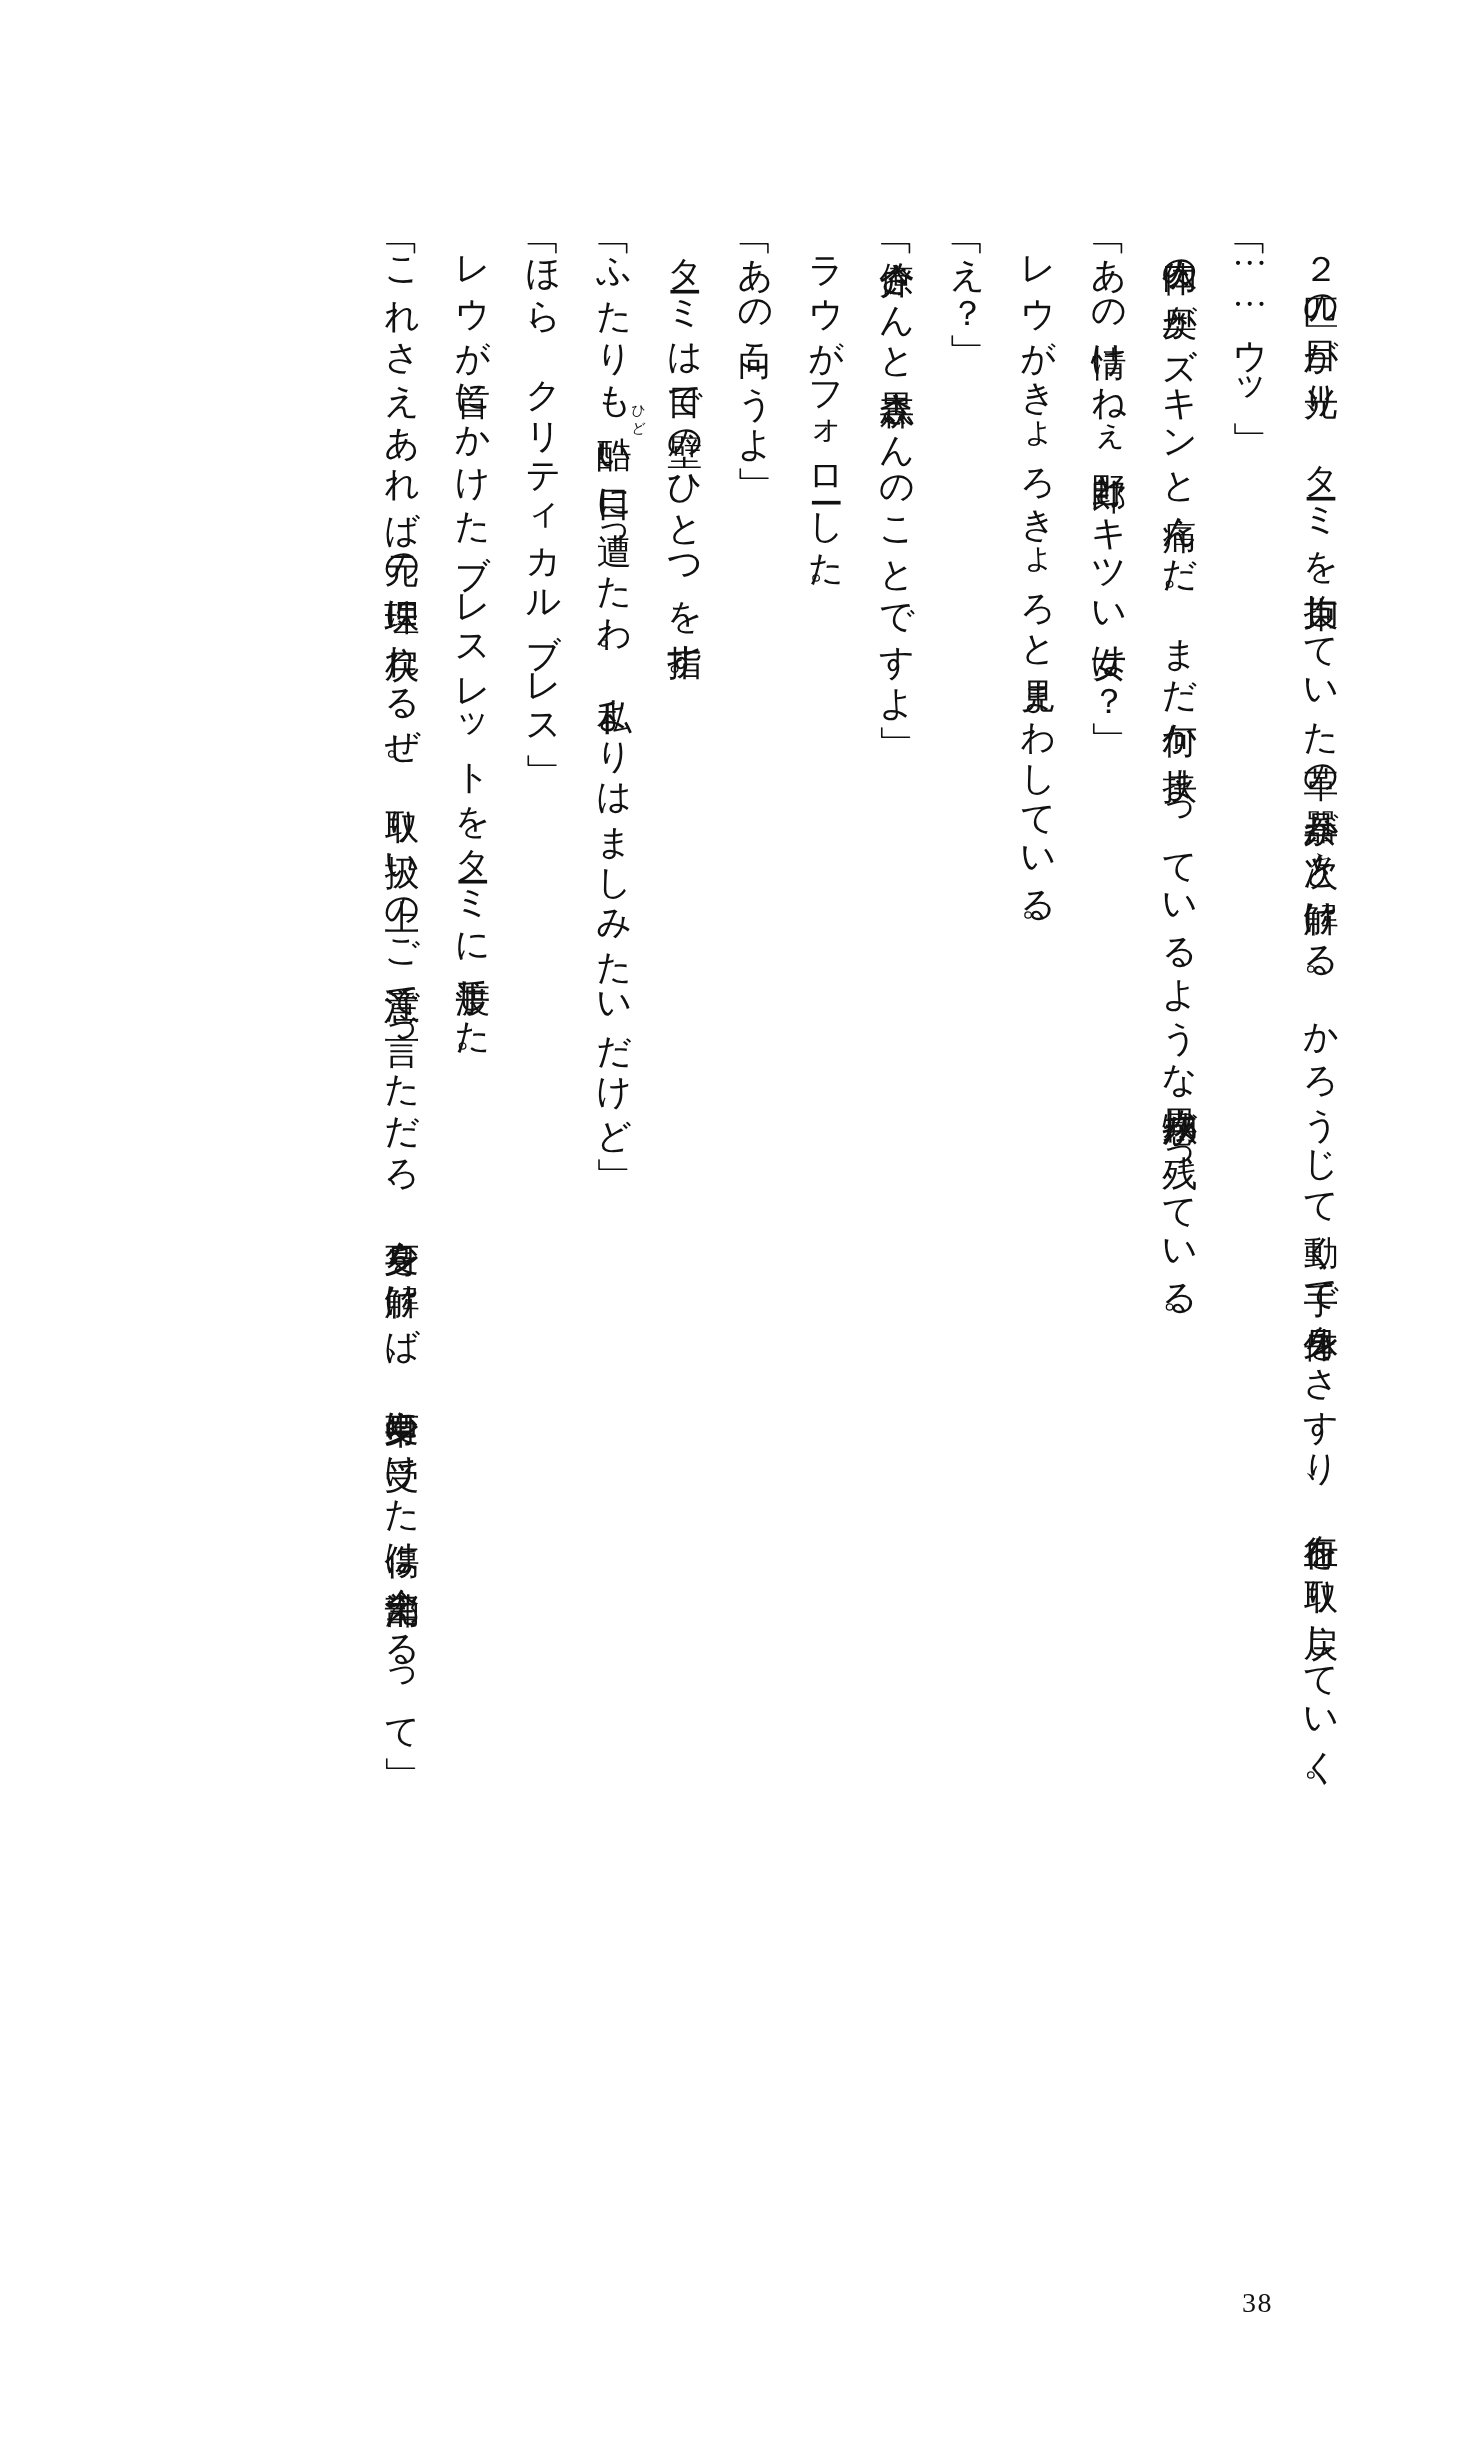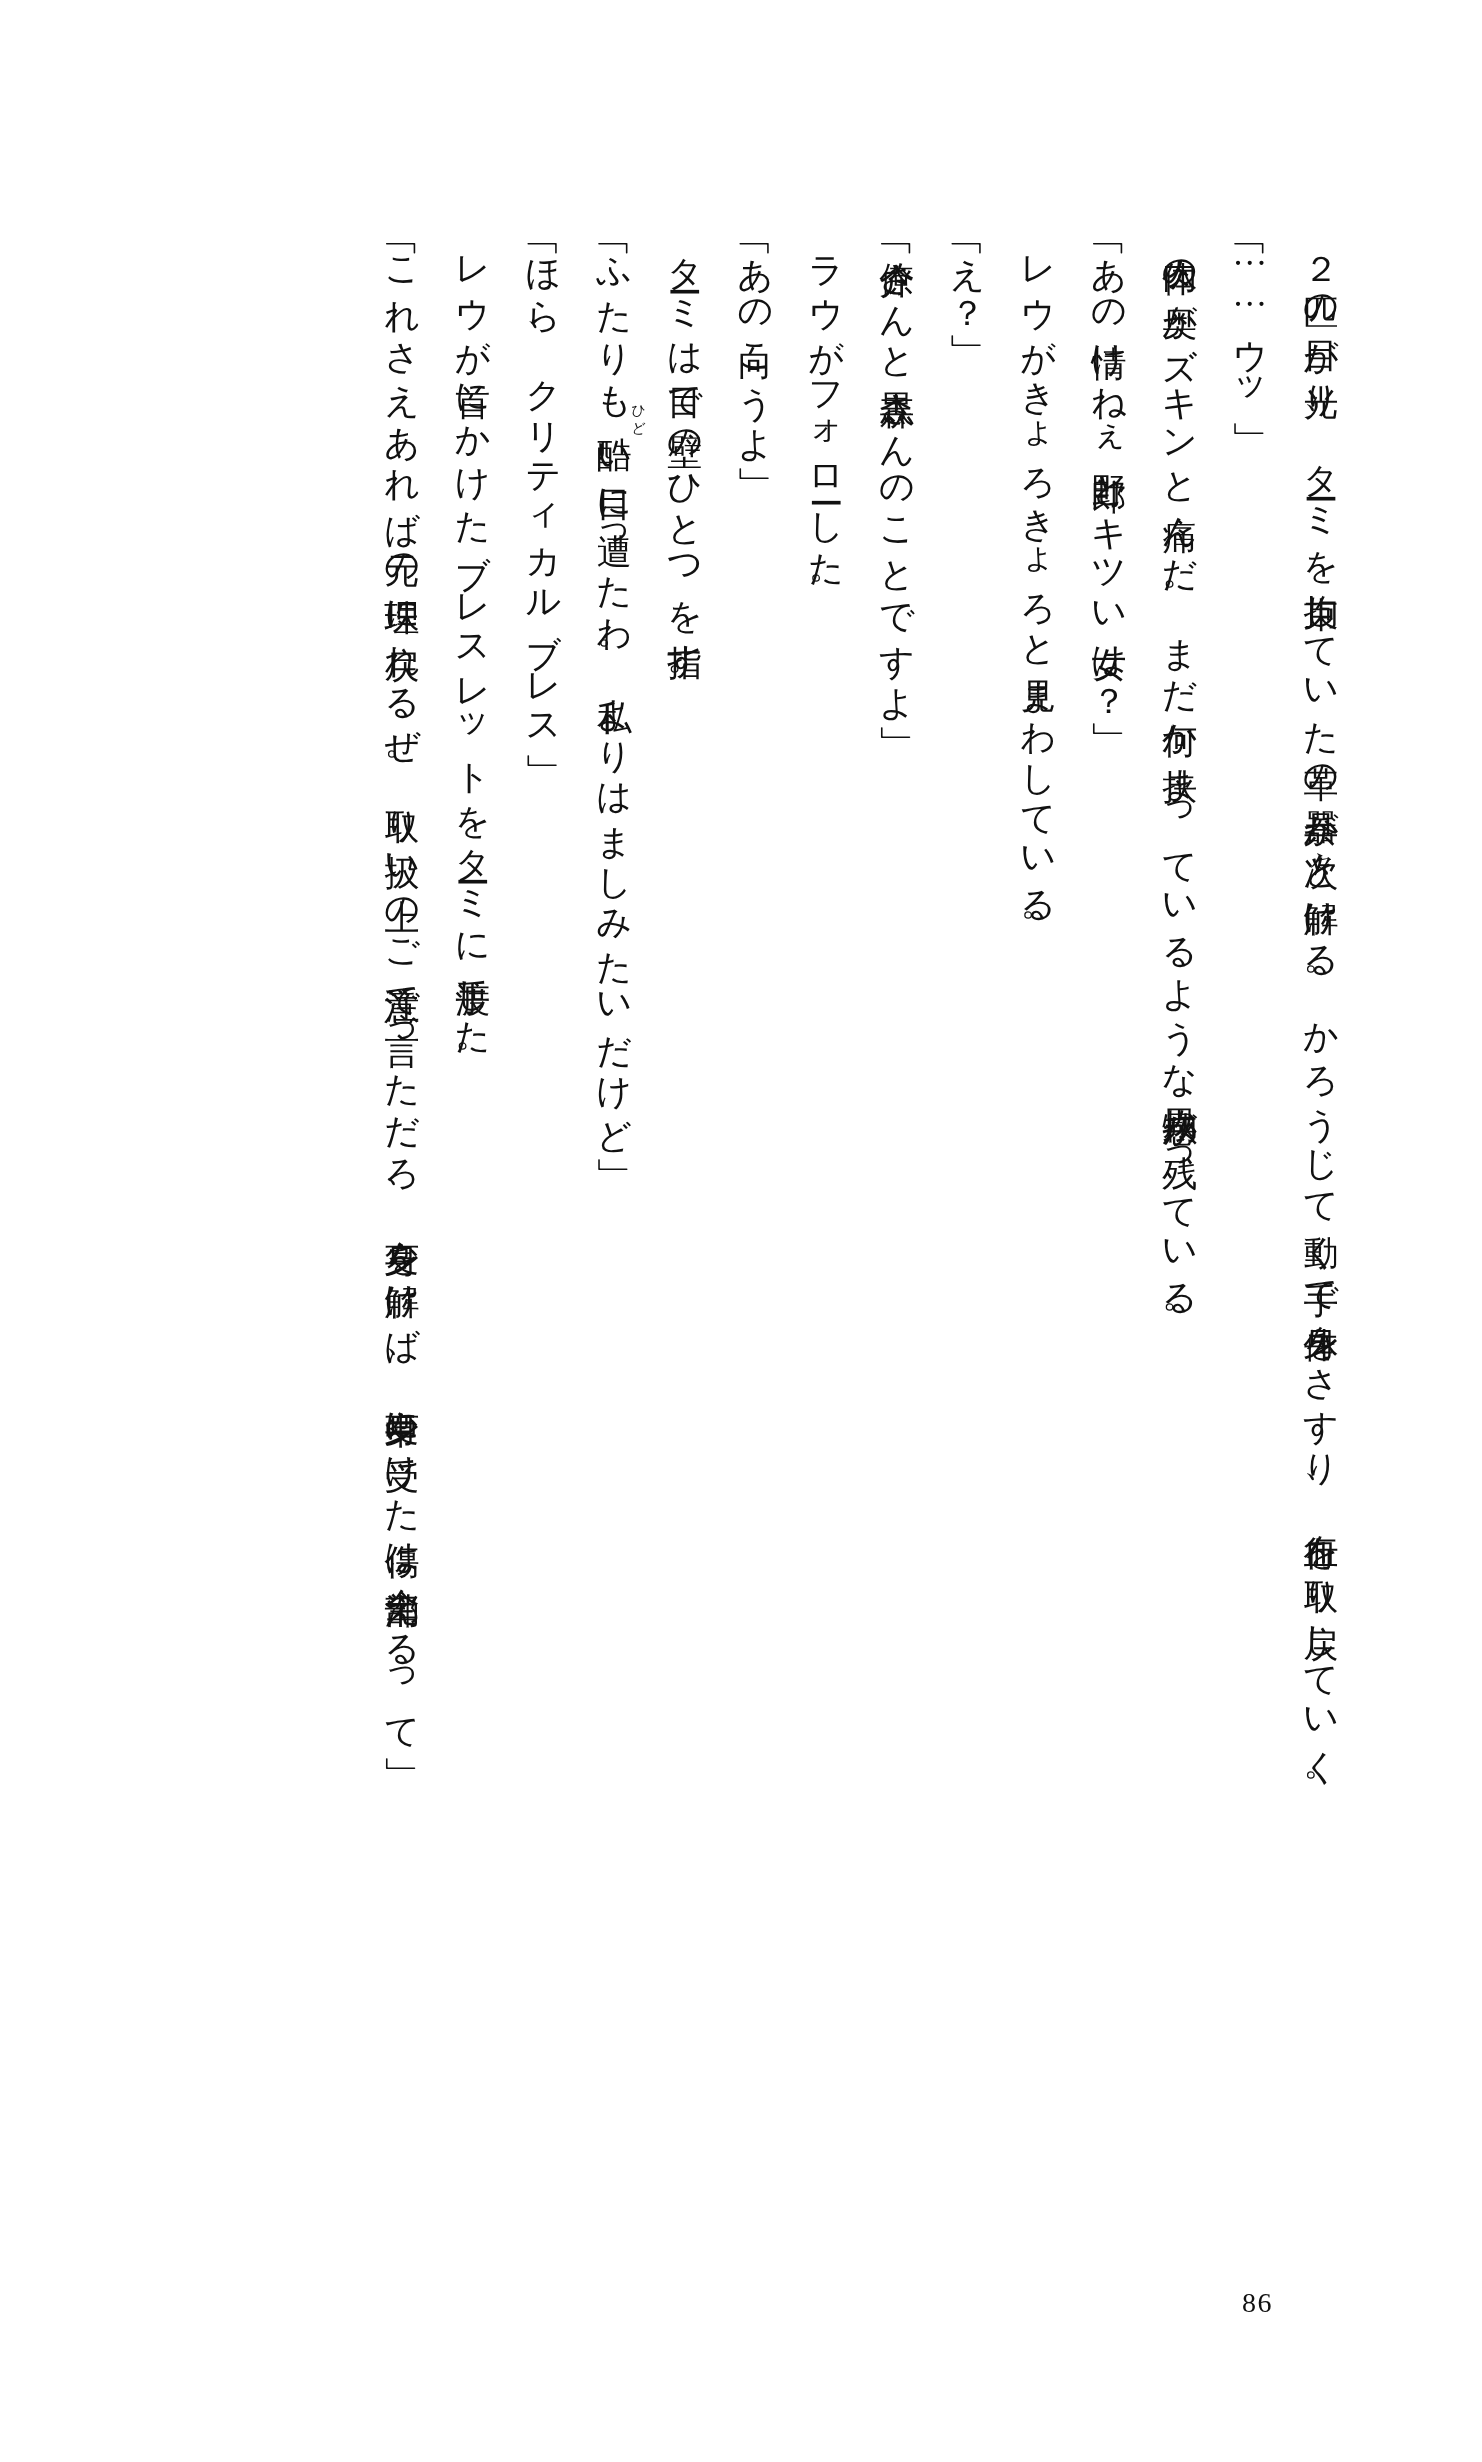--- a/index.html
+++ b/index.html
@@ -92,16 +92,16 @@
     <p class="indent">ラウがフォローした。</p>
     <p>「あの向こうよ」</p>
     <p class="indent">ターミは目で壁のひとつを指す。</p>
     <p>「ふたりも<ruby>酷<rt>ひど</rt></ruby>い目に遭ったわ。私よりはましみたいだけど」</p>
     <p>「ほら、クリティカルブレス」</p>
     <p class="indent">レウが首にかけたブレスレットをターミに手渡した。</p>
     <p>「これさえあれば元の珠理に戻れるぜ。取り扱い上のご注意で言っただろ、変身を解けば、変身中に受けた傷は全部消えるって」</p>
 
   </div>
 
-  <div class="folio">86</div>
+  <div class="folio">38</div>
 
 </div>
 
 
 </body></html>

